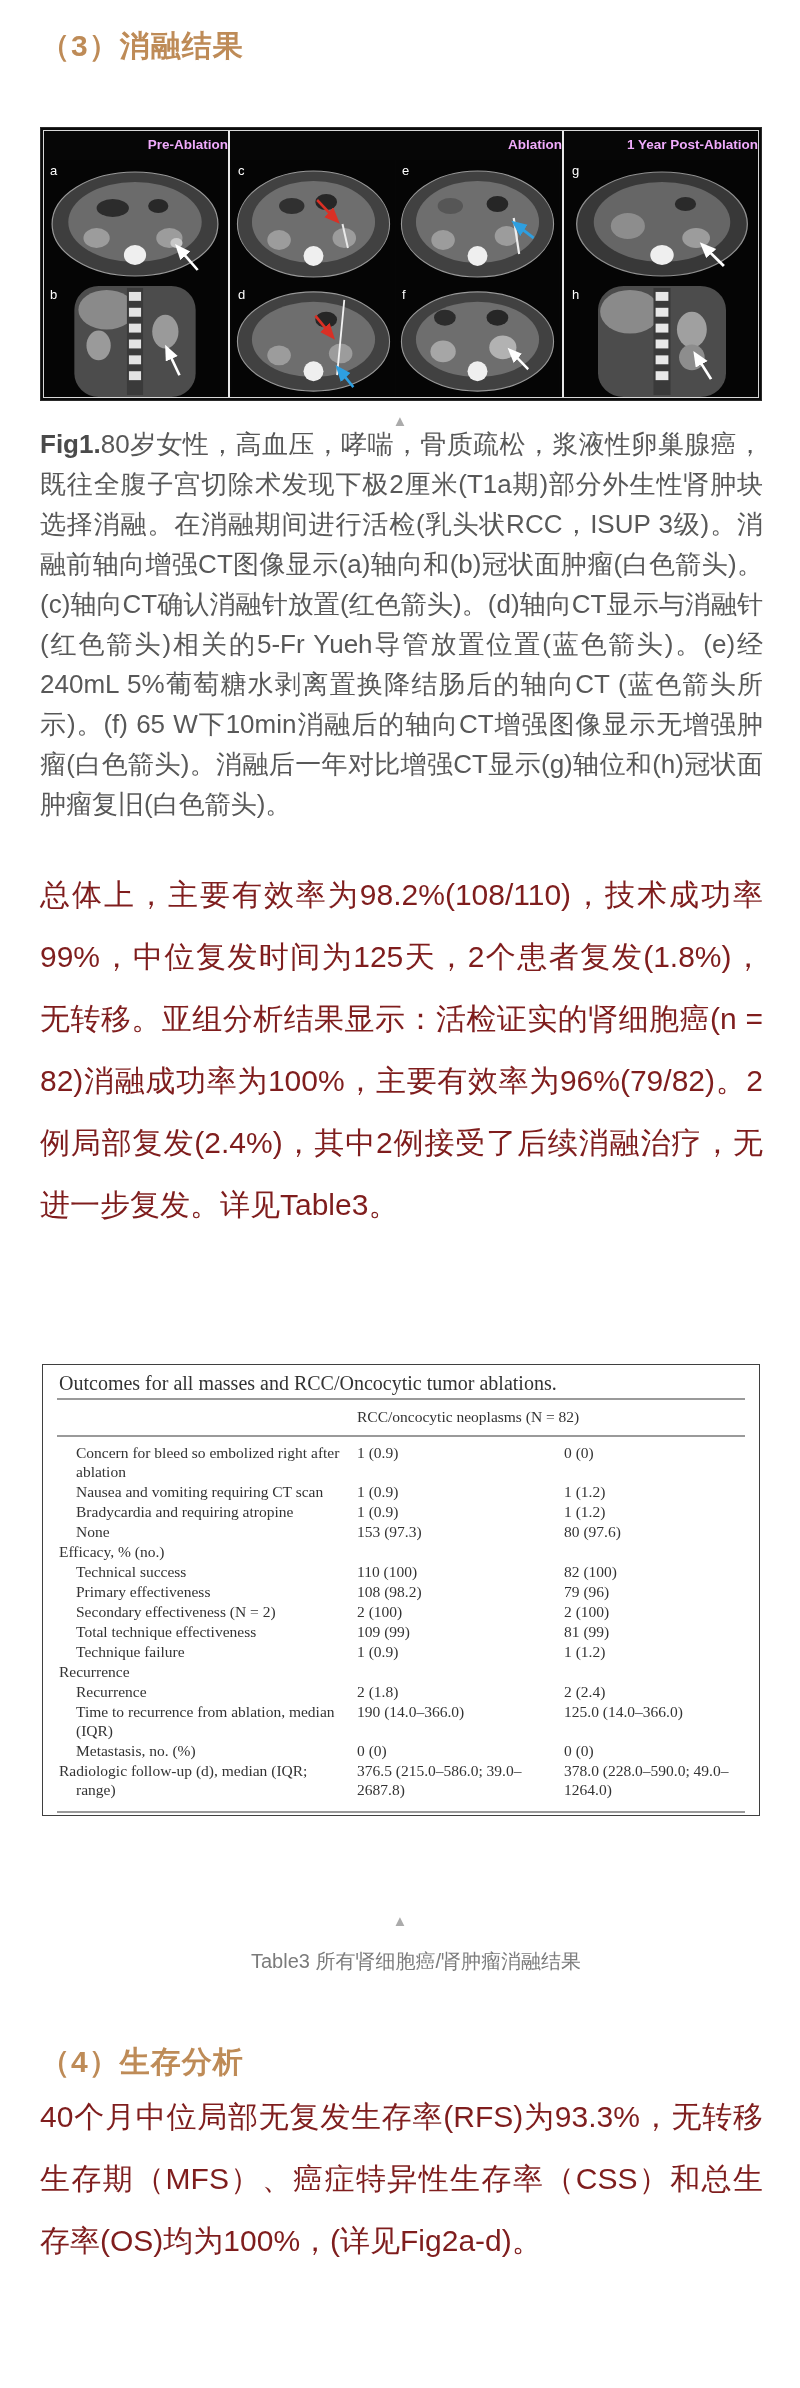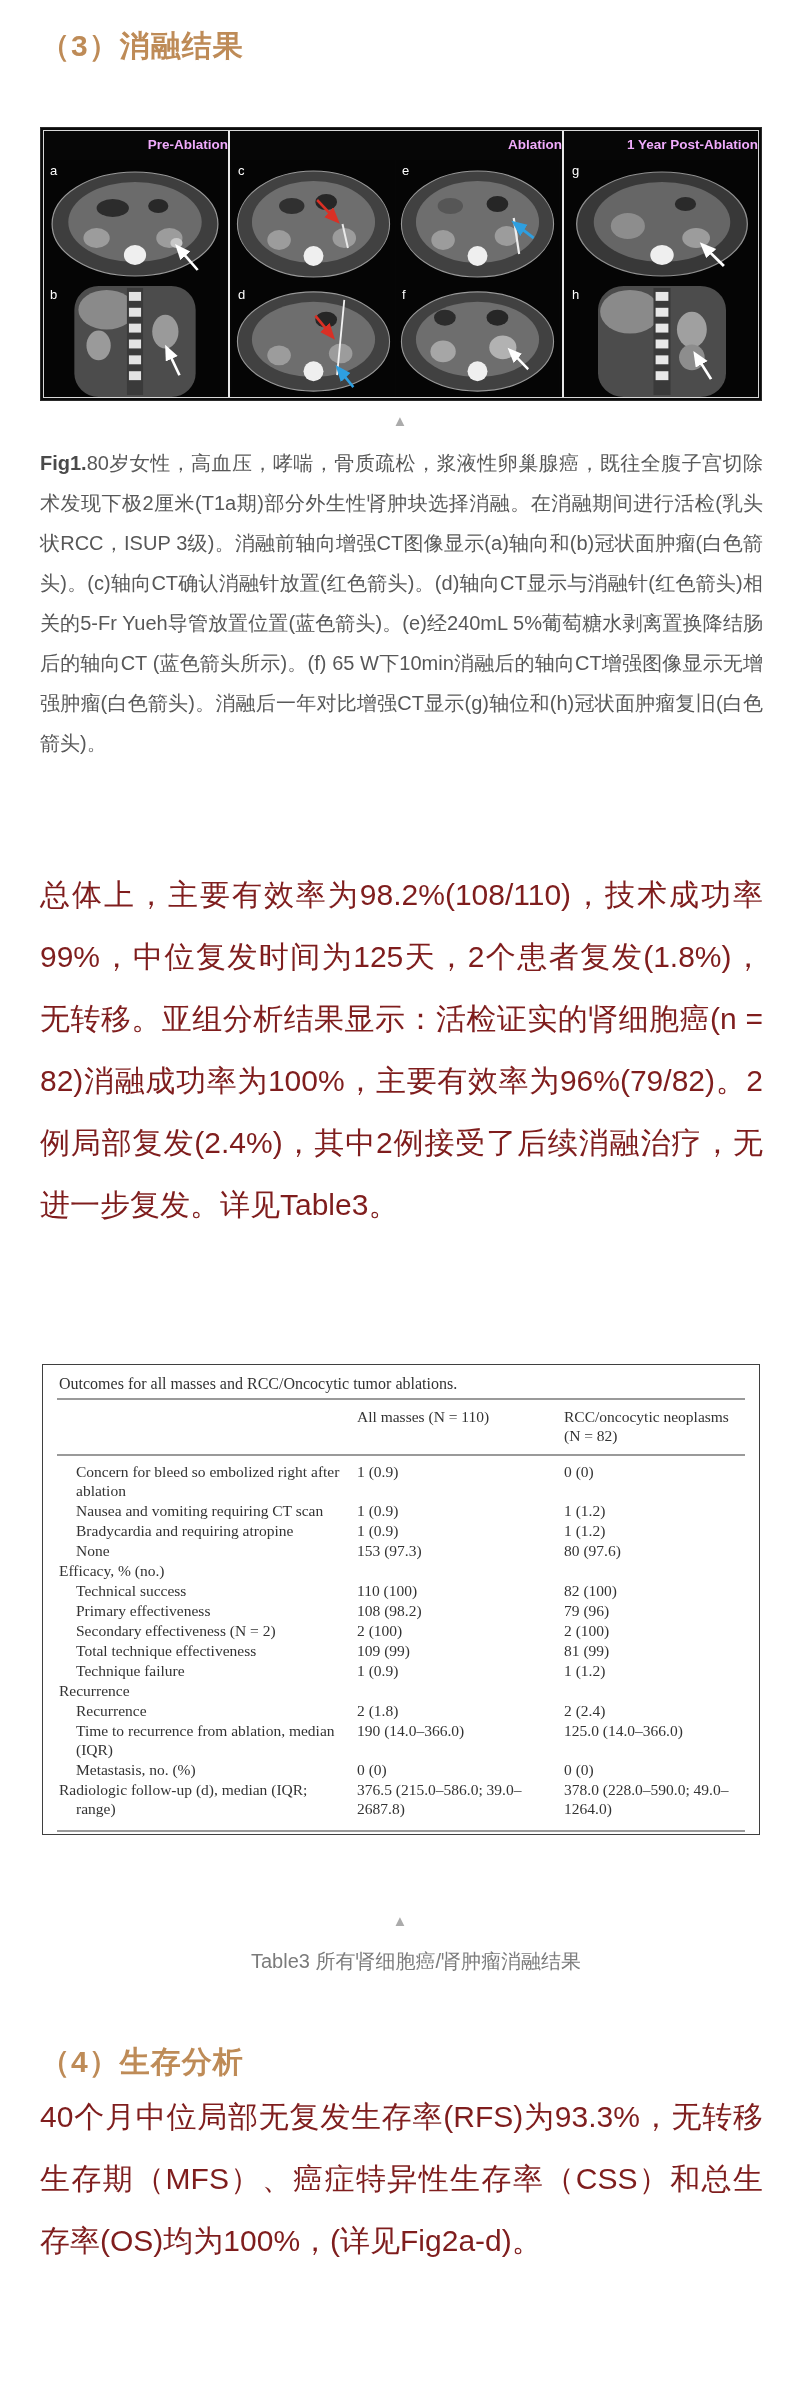--- a/index.html
+++ b/index.html
@@ -34,36 +34,36 @@
   .p-h{left:525px;top:156px;width:192px;height:113px;}
   .panel-letter{position:absolute;left:6px;top:3px;color:#ffffff;font-size:13px;z-index:2;}
 
   
   .tri{position:absolute;left:0;width:800px;text-align:center;color:#ababab;font-size:15px;
        line-height:18px;}
   .tri1{top:412px;}
   .tri2{top:1912px;}
 
   
-  .fig-caption{position:absolute;left:40px;top:443px;width:723px;font-size:20px;line-height:40px;
+  .fig-caption{position:absolute;left:40px;top:424px;width:723px;font-size:26px;line-height:40px;
                color:#585858;text-align:justify;text-justify:inter-character;}
   .fig-caption b{color:#4a4a4a;font-weight:bold;}
 
   
   .body-para{position:absolute;left:40px;width:723px;font-size:30px;line-height:62px;
              color:#7f1d1d;text-align:justify;text-justify:inter-character;}
   .para1{top:864px;}
   .para2{top:2086px;}
 
   
   .table-box{position:absolute;left:42px;top:1364px;width:718px;box-sizing:border-box;
              border:1.5px solid #3f3f3f;padding:6px 14px 2px 14px;
              font-family:"Liberation Serif","DejaVu Serif",serif;color:#333333;
              font-size:15.5px;line-height:19px;}
-  .t-title{padding:3px 0 5px 2px;font-size:16px;}
+  .t-title{padding:3px 0 5px 2px;font-size:20px;}
   .t-rule{border-top:2.5px solid #9a9a9a;height:0;}
   .t-header{display:flex;padding:7px 0 9px 0;}
   .t-header .tc{font-size:15.5px;}
   .tc{box-sizing:border-box;}
   .tc1{width:300px;padding-right:10px;}
   .tc2{width:207px;padding-right:8px;}
   .tc3{flex:1;}
   .t-body{padding:5px 0 8px 0;}
   .trow{display:flex;align-items:flex-start;padding:0.5px 0;}
   .trow.lvl0 .tc1{padding-left:19px;text-indent:-17px;}
@@ -259,21 +259,20 @@
 
   <div class="fig-caption"><b>Fig1.</b><span>80岁女性，高血压，哮喘，骨质疏松，浆液性卵巢腺癌，既往全腹子宫切除术发现下极2厘米(T1a期)部分外生性肾肿块选择消融。在消融期间进行活检(乳头状RCC，ISUP 3级)。消融前轴向增强CT图像显示(a)轴向和(b)冠状面肿瘤(白色箭头)。(c)轴向CT确认消融针放置(红色箭头)。(d)轴向CT显示与消融针(红色箭头)相关的5-Fr Yueh导管放置位置(蓝色箭头)。(e)经240mL 5%葡萄糖水剥离置换降结肠后的轴向CT (蓝色箭头所示)。(f) 65 W下10min消融后的轴向CT增强图像显示无增强肿瘤(白色箭头)。消融后一年对比增强CT显示(g)轴位和(h)冠状面肿瘤复旧(白色箭头)。</span></div>
 
   <div class="body-para para1">总体上，主要有效率为98.2%(108/110)，技术成功率99%，中位复发时间为125天，2个患者复发(1.8%)，无转移。亚组分析结果显示：活检证实的肾细胞癌(n = 82)消融成功率为100%，主要有效率为96%(79/82)。2例局部复发(2.4%)，其中2例接受了后续消融治疗，无进一步复发。详见Table3。</div>
 
   <div class="table-box">
     <div class="t-title">Outcomes for all masses and RCC/Oncocytic tumor ablations.</div>
     <div class="t-rule"></div>
     <div class="t-header">
       <div class="tc tc1"></div>
-      <div class="tc tc2">All masses (N = 110)</div>
       <div class="tc tc3">RCC/oncocytic neoplasms (N = 82)</div>
     </div>
     <div class="t-rule"></div>
     <div class="t-body">
         <div class="trow lvl1">
           <div class="tc tc1">Concern for bleed so embolized right after ablation</div>
           <div class="tc tc2">1 (0.9)</div>
           <div class="tc tc3">0 (0)</div>
         </div>
         <div class="trow lvl1">

